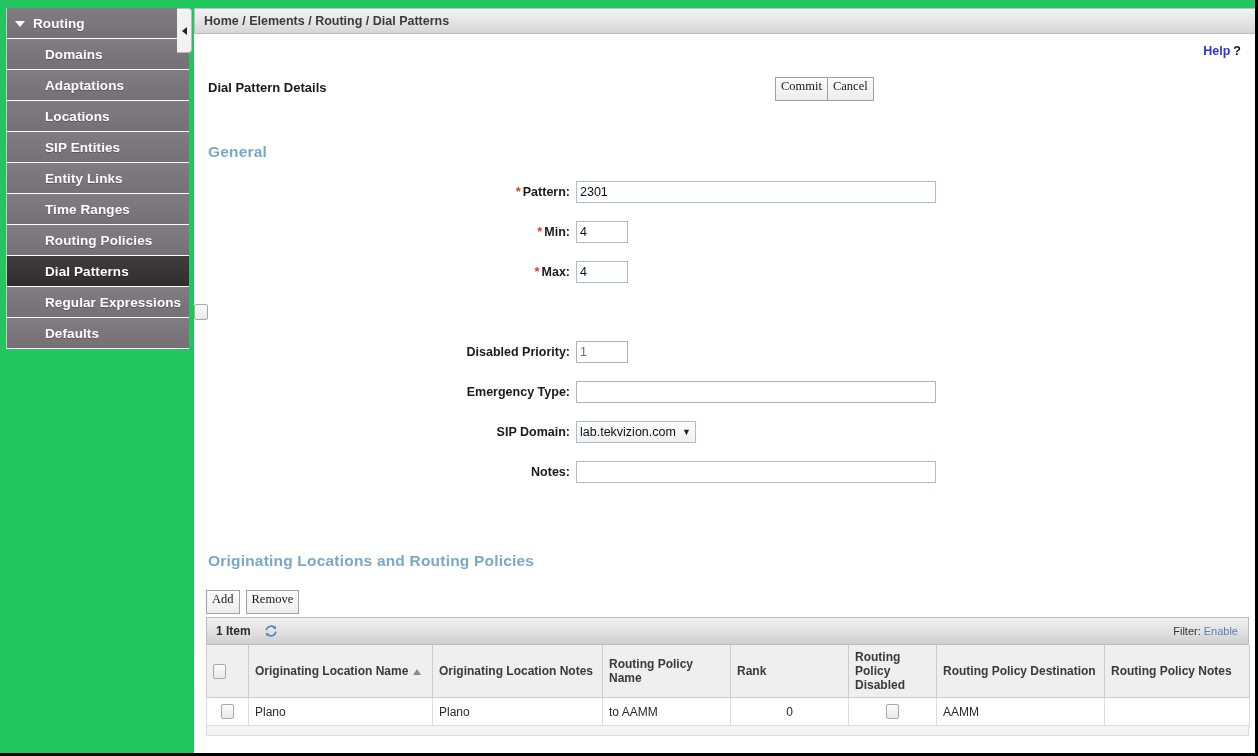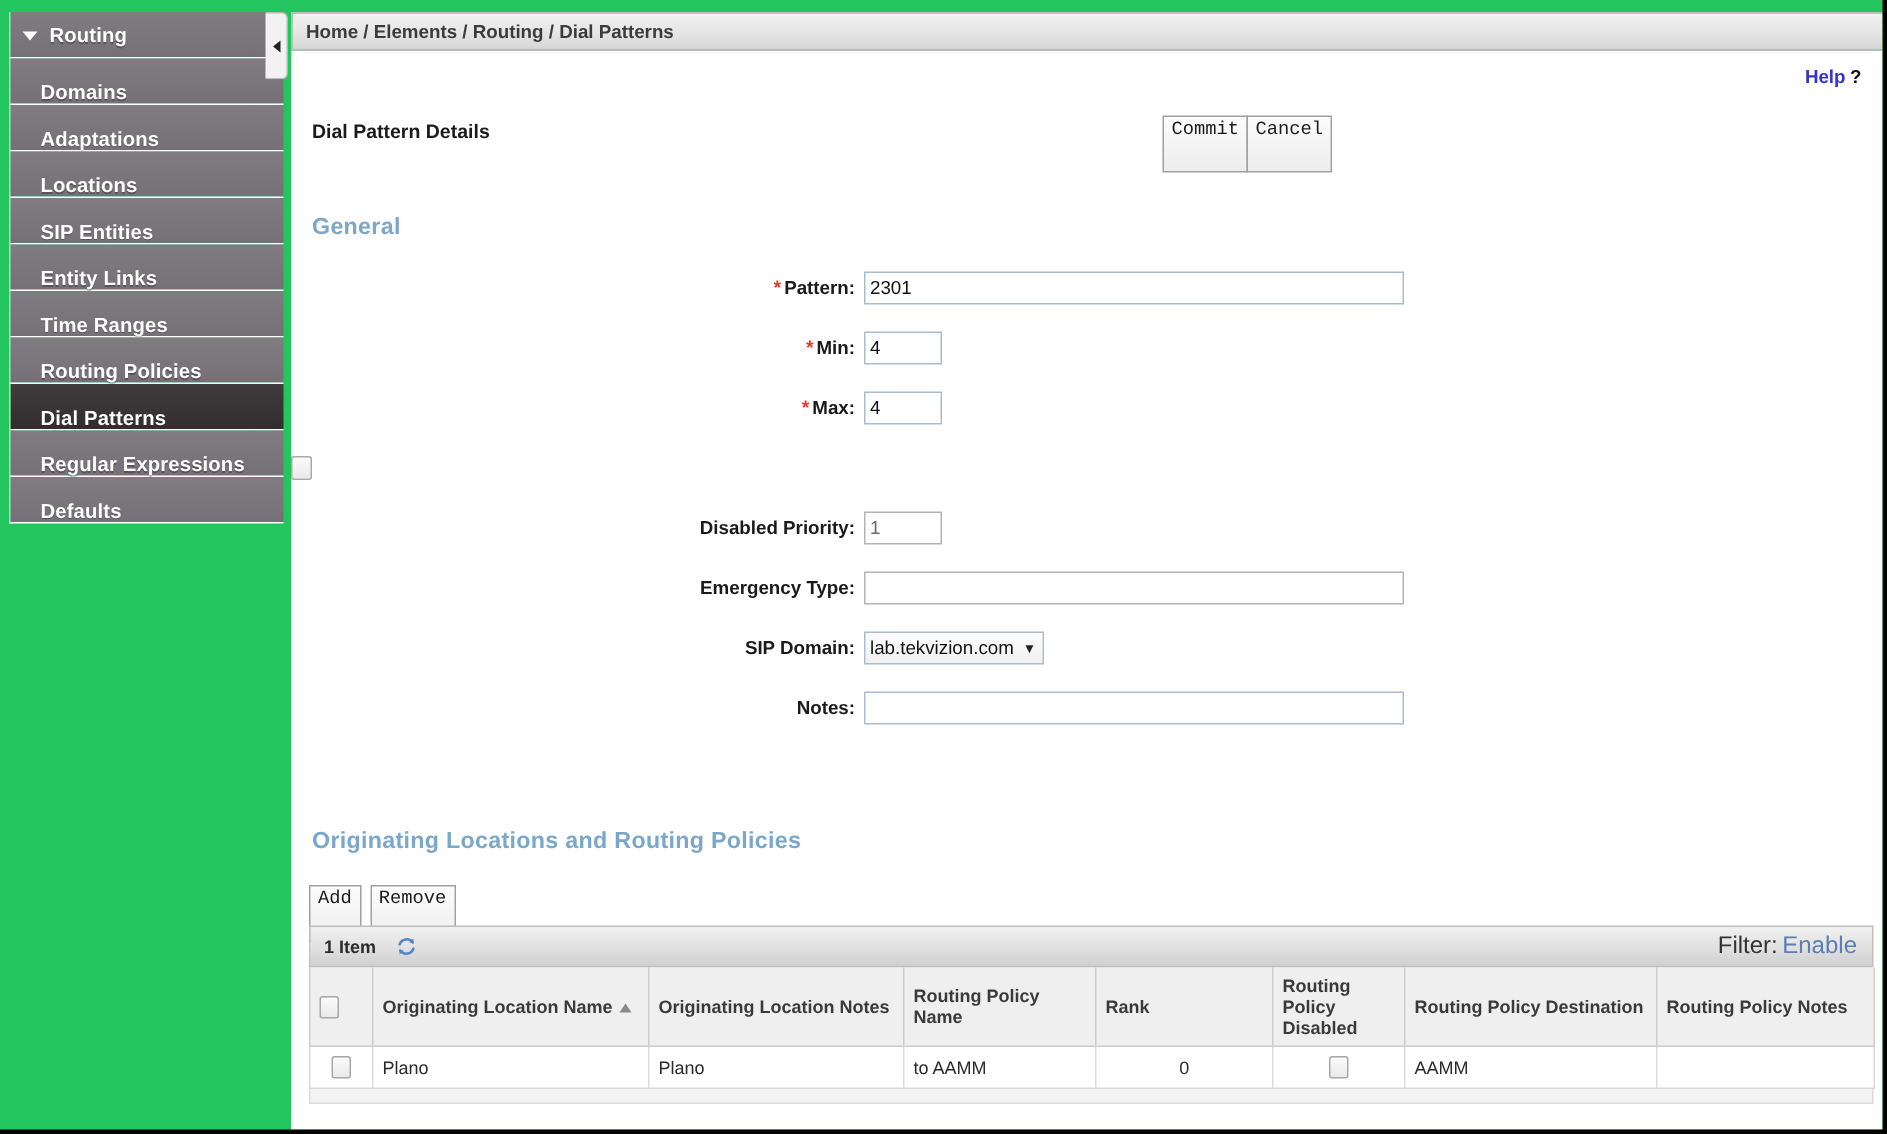--- a/index.html
+++ b/index.html
@@ -39,21 +39,21 @@
     border-left: 1px solid #c8c8c8;
     color: #ffffff;
     font-size: 13.5px;
     font-weight: bold;
     display: flex;
     align-items: center;
     letter-spacing: 0.1px;
     text-shadow: 0 1px 0 rgba(0,0,0,0.25);
   }
   .nav-item.root { padding-left: 8px; }
-  .nav-item.child { padding-left: 20px; align-items: flex-end; }
+  .nav-item.child { padding-left: 38px; }
   .nav-item.active {
     background: #3a3637;
     background: linear-gradient(to bottom, #403c3d 0%, #322e2f 100%);
   }
   .nav-caret {
     display: inline-block;
     width: 0; height: 0;
     border-left: 5px solid transparent;
     border-right: 5px solid transparent;
     border-top: 6px solid #ffffff;
@@ -119,26 +119,26 @@
     font-size: 13px;
     font-weight: bold;
     color: #1a1a1a;
   }
   #action-buttons {
     position: absolute;
     left: 581px; top: 43px;
     display: flex;
   }
   .btn {
-    font-family: Liberation Mono, monospace;
+    font-family: Liberation Serif, serif;
     font-size: 12.5px;
     color: #1a1a1a;
     background: linear-gradient(to bottom, #fcfcfc 0%, #ededed 100%);
     border: 1px solid #a0a0a0;
-    padding: 1px 5px 20px 5px;
+    padding: 1px 5px 6px 5px;
     line-height: 15px;
     cursor: pointer;
   }
   #action-buttons .btn + .btn { margin-left: -1px; }
 
   .section-heading {
     position: absolute;
     left: 14px;
     font-size: 15.5px;
     font-weight: bold;
@@ -235,21 +235,21 @@
     color: #2b2b2b;
   }
   #item-count { font-weight: bold; }
   #refresh-icon {
     margin-left: 13px;
     display: inline-flex;
     align-items: center;
   }
   #filter-area {
     margin-left: auto;
-    font-size: 16px;
+    font-size: 11px;
     color: #333;
   }
   #filter-enable { color: #5a7fb5; margin-left: 3px; }
 
   table.grid {
     width: 100%;
     border-collapse: collapse;
     font-size: 12px;
     table-layout: fixed;
   }

